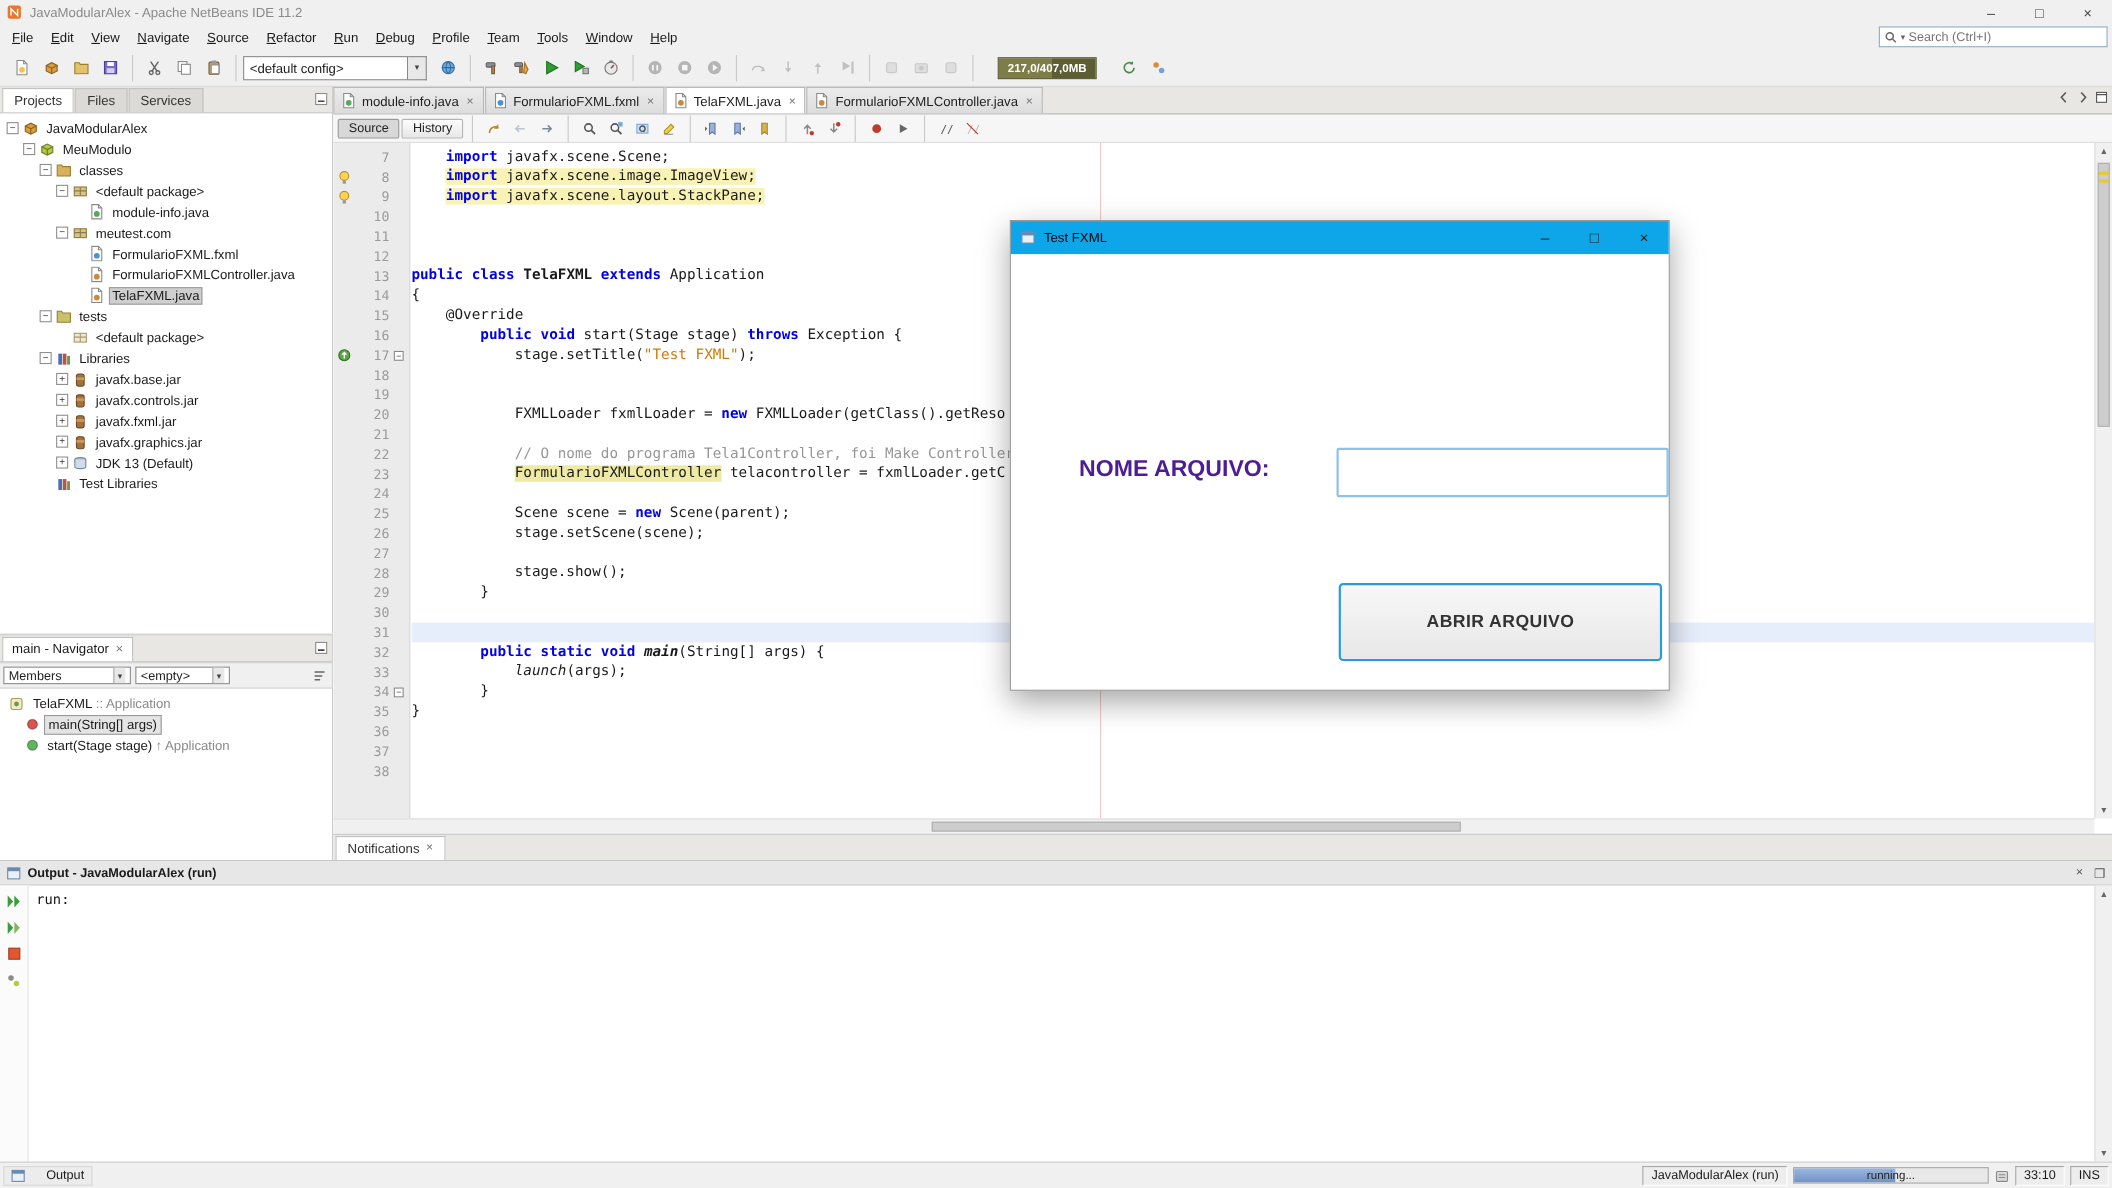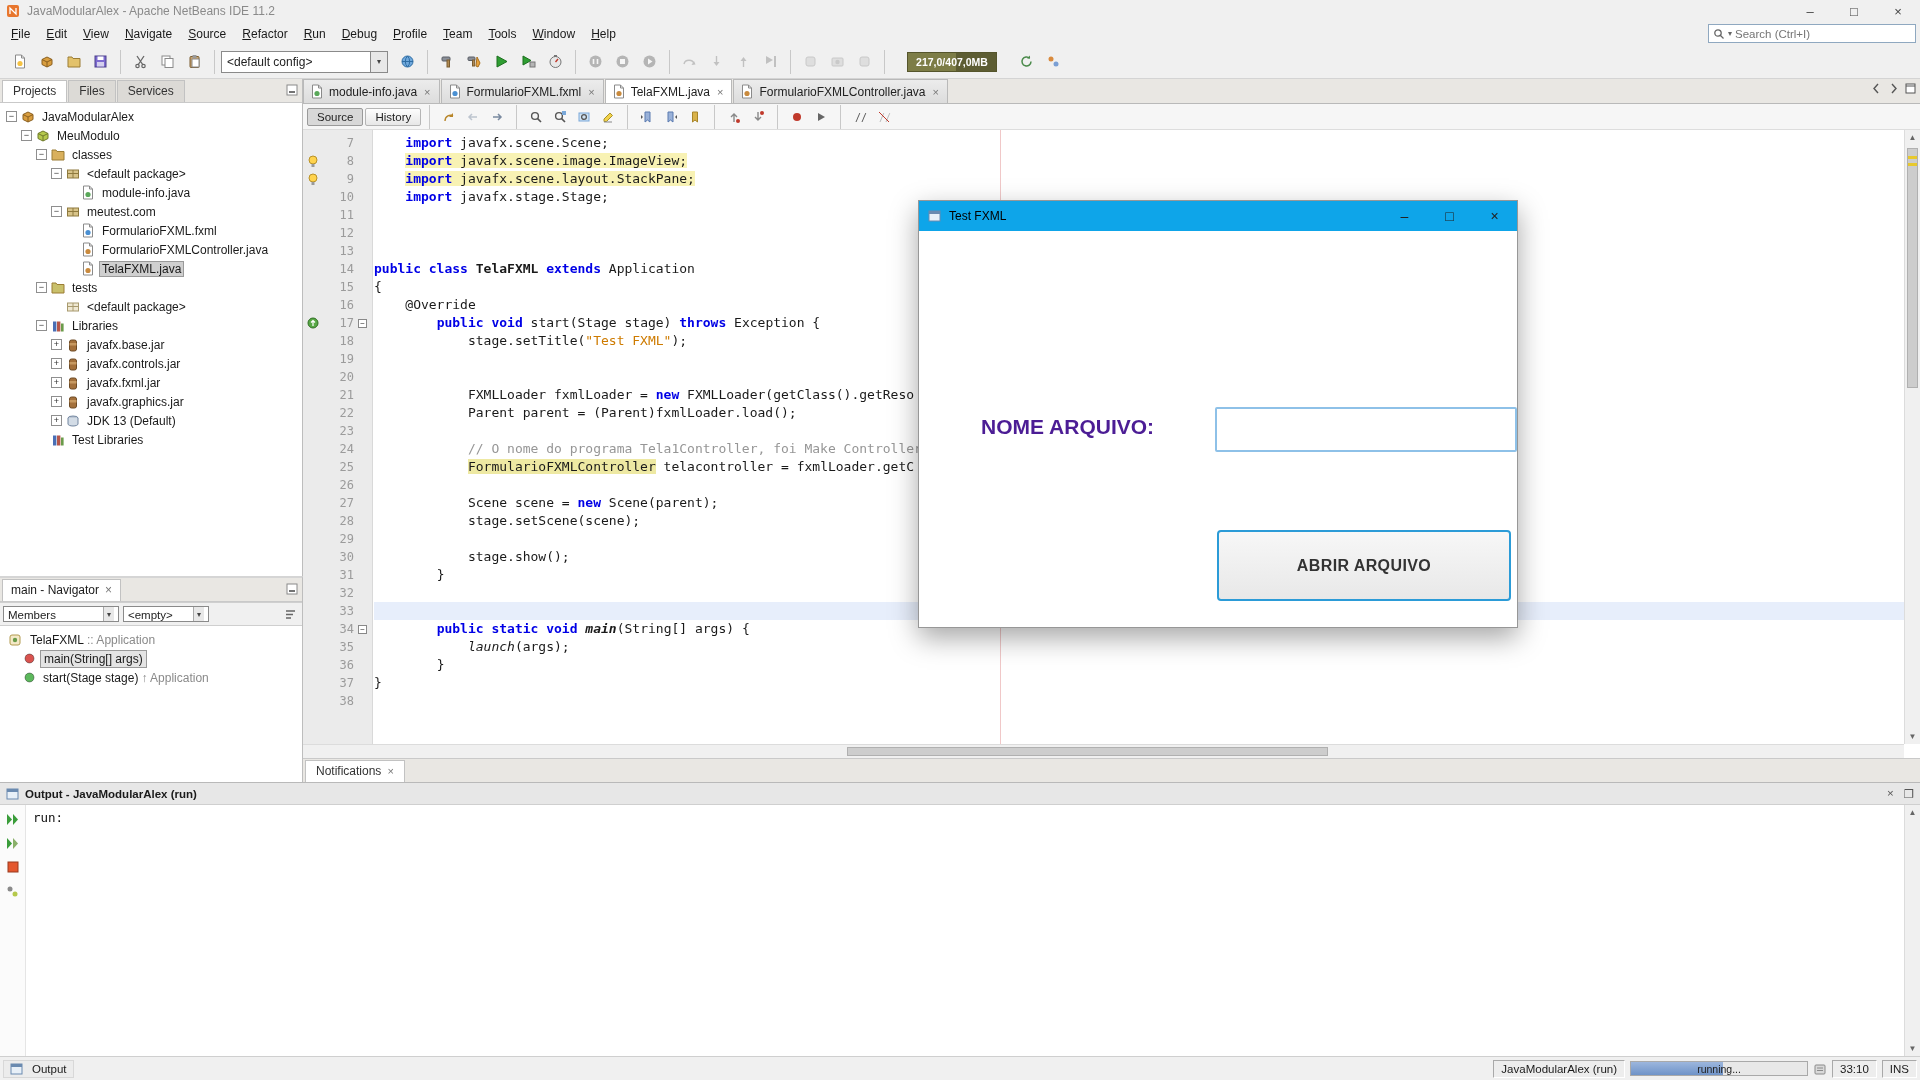--- a/index.html
+++ b/index.html
@@ -96,21 +96,21 @@
   #outputp{left:0;top:782px;width:1920px;height:274px;background:#fff;border-top:1px solid #b9b9b9}
   .ohead{height:22px;background:#e7e7e7;border-bottom:1px solid #cfcfcf;display:flex;align-items:center;font-size:11.5px;font-weight:bold;padding:0 6px;gap:6px}
   .ohead .oicons{margin-left:auto;display:flex;gap:10px;color:#555;font-weight:normal}
   .obuttons{position:absolute;left:0;top:22px;bottom:0;width:26px;background:#fbfbfb;border-right:1px solid #e5e5e5;display:flex;flex-direction:column;align-items:center;padding-top:5px;gap:6px}
   .obtn{width:18px;height:18px;display:flex;align-items:center;justify-content:center}
   .ocontent{position:absolute;left:26px;top:22px;right:16px;bottom:0;font:12.5px/17px "DejaVu Sans Mono",monospace;padding:4px 7px;color:#111}
   .oscroll{position:absolute;right:0;top:22px;bottom:0;width:16px;background:#f0f0f0;border-left:1px solid #dcdcdc}
 
   
   #statusbar{left:0;top:1056px;width:1920px;height:24px;background:#f0f0f0;border-top:1px solid #cfcfcf;display:flex;align-items:center;padding:0 3px;font-size:11.5px}
-  .sb-left{display:flex;align-items:center;gap:9px;padding:2px 6px;border:1px solid #d8d8d8;background:#ececec}
+  .sb-left{display:flex;align-items:center;gap:19px;padding:2px 6px;border:1px solid #d8d8d8;background:#ececec}
   .sb-right{margin-left:auto;display:flex;align-items:center;gap:5px}
   .sb-cell{border:1px solid;border-color:#a9a9a9 #fff #fff #a9a9a9;background:#eded ed;padding:2px 7px;background:#ededed}
   .progress{width:178px;height:15px;border:1px solid #a9a9a9;background:#e8e8e8;position:relative;overflow:hidden}
   .pfill{position:absolute;left:0;top:0;bottom:0;width:52%;background:linear-gradient(#9cb6dd,#6f93c8)}
   .plabel{position:absolute;left:0;right:0;top:0;bottom:0;display:flex;align-items:center;justify-content:center;font-size:10.5px;color:#222}
 
   
   #fxmlwin{left:918px;top:200px;width:600px;height:428px;background:#fff;border:1px solid #979797;box-shadow:0 10px 26px rgba(0,0,0,.35);z-index:100}
   .fx-titlebar{height:30px;display:flex;align-items:center;padding-left:9px;background:#0ea5e9}
   .fx-title{font-size:12px;margin-left:8px;color:#000}
@@ -1028,33 +1028,31 @@
           <span class="g-glyph"></span>
           <span class="g-num">38</span>
           <span class="g-fold"></span>
         </div>
       </div>
     <div class="codearea" id="codearea">
       <div class="marginline"></div>
     <div class="c-row"><span>    </span><span><span class="seg-kw">import</span><span class="seg-pl"> javafx.scene.Scene;</span></span></div>
         <div class="c-row"><span>    </span><span class="warnbg"><span class="seg-kw">import</span><span class="seg-pl"> javafx.scene.image.ImageView;</span></span></div>
         <div class="c-row"><span>    </span><span class="warnbg"><span class="seg-kw">import</span><span class="seg-pl"> javafx.scene.layout.StackPane;</span></span></div>
-        <div class="c-row"><span>    </span><span><span class="seg-kw">import</span><span class="seg-pl"> javafx.stage.Stage;</span></span></div>
         <div class="c-row"><span></span><span></span></div>
         <div class="c-row"><span></span><span></span></div>
         <div class="c-row"><span></span><span></span></div>
         <div class="c-row"><span></span><span><span class="seg-kw">public</span><span class="seg-pl"> </span><span class="seg-kw">class</span><span class="seg-pl"> </span><span class="seg-cls">TelaFXML</span><span class="seg-pl"> </span><span class="seg-kw">extends</span><span class="seg-pl"> Application</span></span></div>
         <div class="c-row"><span></span><span><span class="seg-pl">{</span></span></div>
         <div class="c-row"><span>    </span><span><span class="seg-pl">@Override</span></span></div>
         <div class="c-row"><span>        </span><span><span class="seg-kw">public</span><span class="seg-pl"> </span><span class="seg-kw">void</span><span class="seg-pl"> start(Stage stage) </span><span class="seg-kw">throws</span><span class="seg-pl"> Exception {</span></span></div>
         <div class="c-row"><span>            </span><span><span class="seg-pl">stage.setTitle(</span><span class="seg-str">"Test FXML"</span><span class="seg-pl">);</span></span></div>
         <div class="c-row"><span></span><span></span></div>
         <div class="c-row"><span></span><span></span></div>
         <div class="c-row"><span>            </span><span><span class="seg-pl">FXMLLoader fxmlLoader = </span><span class="seg-kw">new</span><span class="seg-pl"> FXMLLoader(getClass().getReso</span></span></div>
-        <div class="c-row"><span>            </span><span><span class="seg-pl">Parent parent = (Parent)fxmlLoader.load();</span></span></div>
         <div class="c-row"><span></span><span></span></div>
         <div class="c-row"><span>            </span><span><span class="seg-cmt">// O nome do programa Tela1Controller, foi Make Controller</span></span></div>
         <div class="c-row"><span>            </span><span><span class="seg-occ">FormularioFXMLController</span><span class="seg-pl"> telacontroller = fxmlLoader.getC</span></span></div>
         <div class="c-row"><span></span><span></span></div>
         <div class="c-row"><span>            </span><span><span class="seg-pl">Scene scene = </span><span class="seg-kw">new</span><span class="seg-pl"> Scene(parent);</span></span></div>
         <div class="c-row"><span>            </span><span><span class="seg-pl">stage.setScene(scene);</span></span></div>
         <div class="c-row"><span></span><span></span></div>
         <div class="c-row"><span>            </span><span><span class="seg-pl">stage.show();</span></span></div>
         <div class="c-row"><span>        </span><span><span class="seg-pl">}</span></span></div>
         <div class="c-row"><span></span><span></span></div>

